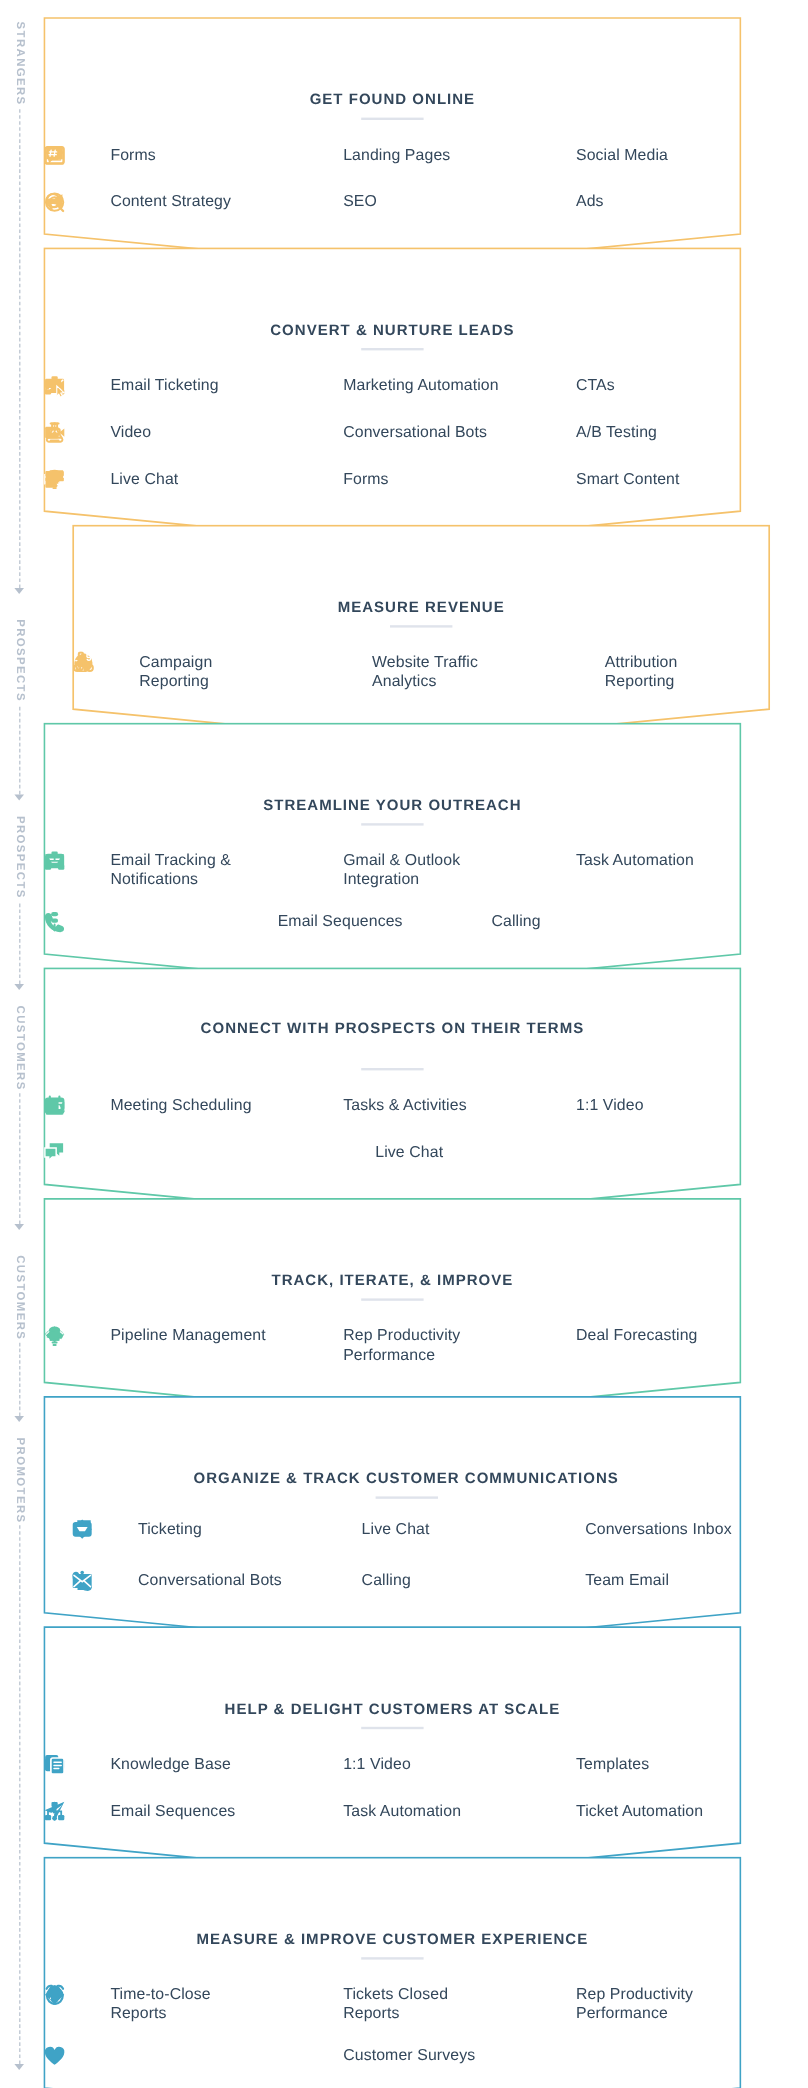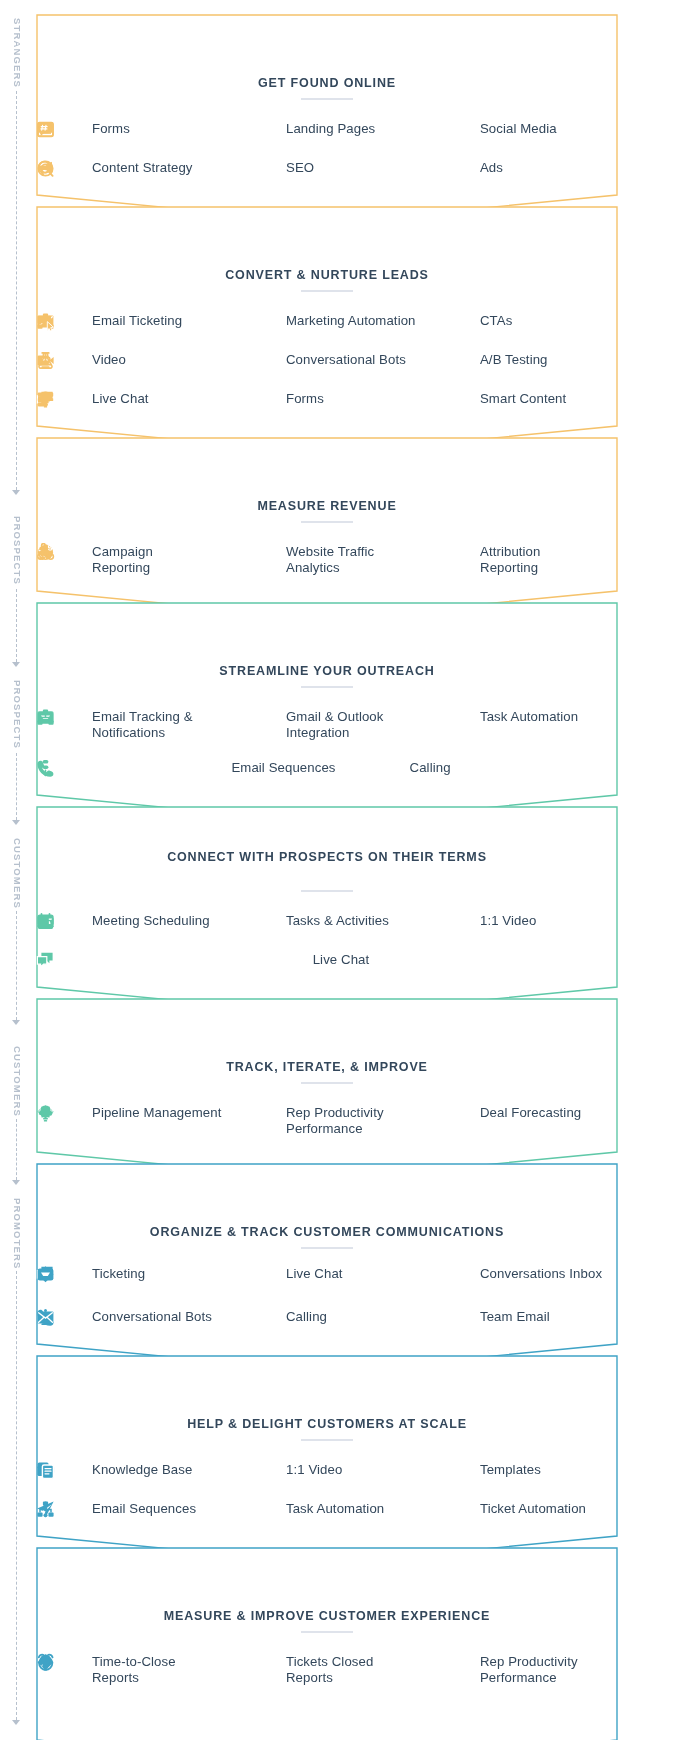--- a/index.html
+++ b/index.html
@@ -273,21 +273,21 @@
                   <path d="M9.5 1.4a5.3 5.3 0 00-3.1 9.6v2.2h6.2V11A5.3 5.3 0 009.5 1.4z" fill="currentColor"></path>
                   <rect x="7" y="14" width="5" height="1.5" rx=".7" fill="currentColor"></rect>
                   <rect x="7.8" y="16.1" width="3.4" height="1.5" rx=".7" fill="currentColor"></rect>
                 </svg>
               </span>
               <span class="lbl">Smart Content</span>
             </div>
           </div>
         </div>
       </div>
-      <div class="chev" style="top: 437px; height: 183px;">
+      <div class="chev" style="top: 437px; height: 183px; margin-left: 24px;">
         <svg viewBox="0 0 582 183" preserveAspectRatio="none">
           <path d="M1,1 L581,1 L581,154 L291,182 L1,154 Z" fill="#fff" stroke="#f5c26b" stroke-width="1.4"></path>
         </svg>
         <div class="chev-inner">
           <div class="sec-title" style="top: 62px;">MEASURE REVENUE</div>
           <div class="sec-rule" style="top: 84px;"></div>
           <div class="rowgrid three" style="top: 106px; justify-content: flex-end;">
             <div class="cell">
               <span class="ico">
                 <svg viewBox="0 0 19 19" style="color:#f5c26b" aria-hidden="true">
@@ -475,21 +475,21 @@
                 <svg viewBox="0 0 19 19" style="color:#5fc8a8" aria-hidden="true">
                   <path d="M1.4 7.6l3.4-2.8 4 .9 3.4-.9 5.4 2.8-2.6 4.4-2.2-1.4-1.8 2-2.2-1.6-2 1.6-3-2z" fill="currentColor"></path>
                   <path d="M5 5.4L2.2 8.2M14 5.6l2.8 2.4" stroke="#fff" stroke-width=".9"></path>
                 </svg>
               </span>
               <span class="lbl">Deal Forecasting</span>
             </div>
           </div>
         </div>
       </div>
-      <div class="chev" style="top: 1163px; height: 210px;">
+      <div class="chev" style="top: 1163px; height: 210px; padding-left: 23px;">
         <svg viewBox="0 0 582 210" preserveAspectRatio="none">
           <path d="M1,1 L581,1 L581,181 L291,209 L1,181 Z" fill="#fff" stroke="#3fa3c6" stroke-width="1.4"></path>
         </svg>
         <div class="chev-inner">
           <div class="sec-title" style="top: 62px;">ORGANIZE &amp; TRACK CUSTOMER COMMUNICATIONS</div>
           <div class="sec-rule" style="top: 84px;"></div>
           <div class="rowgrid three" style="top: 102px;">
             <div class="cell">
               <span class="ico">
                 <svg viewBox="0 0 19 19" style="color:#3fa3c6" aria-hidden="true">
@@ -659,16 +659,26 @@
                 <svg viewBox="0 0 19 19" style="color:#3fa3c6" aria-hidden="true">
                   <path d="M9.5 1.4a5.3 5.3 0 00-3.1 9.6v2.2h6.2V11A5.3 5.3 0 009.5 1.4z" fill="currentColor"></path>
                   <rect x="7" y="14" width="5" height="1.5" rx=".7" fill="currentColor"></rect>
                   <rect x="7.8" y="16.1" width="3.4" height="1.5" rx=".7" fill="currentColor"></rect>
                 </svg>
               </span>
               <span class="lbl">Rep Productivity
 Performance</span>
             </div>
           </div>
+          <div class="rowgrid center" style="top: 157px;">
+            <div class="cell">
+              <span class="ico">
+                <svg viewBox="0 0 19 19" style="color:#3fa3c6" aria-hidden="true">
+                  <path d="M9.5 16.6S1.4 11.4 1.4 6.4A4.2 4.2 0 019.5 4.4a4.2 4.2 0 018.1 2c0 5-8.1 10.2-8.1 10.2z" fill="currentColor"></path>
+                </svg>
+              </span>
+              <span class="lbl">Customer Surveys</span>
+            </div>
+          </div>
         </div>
       </div>
     </div>
 </div>
 
 </body></html>

